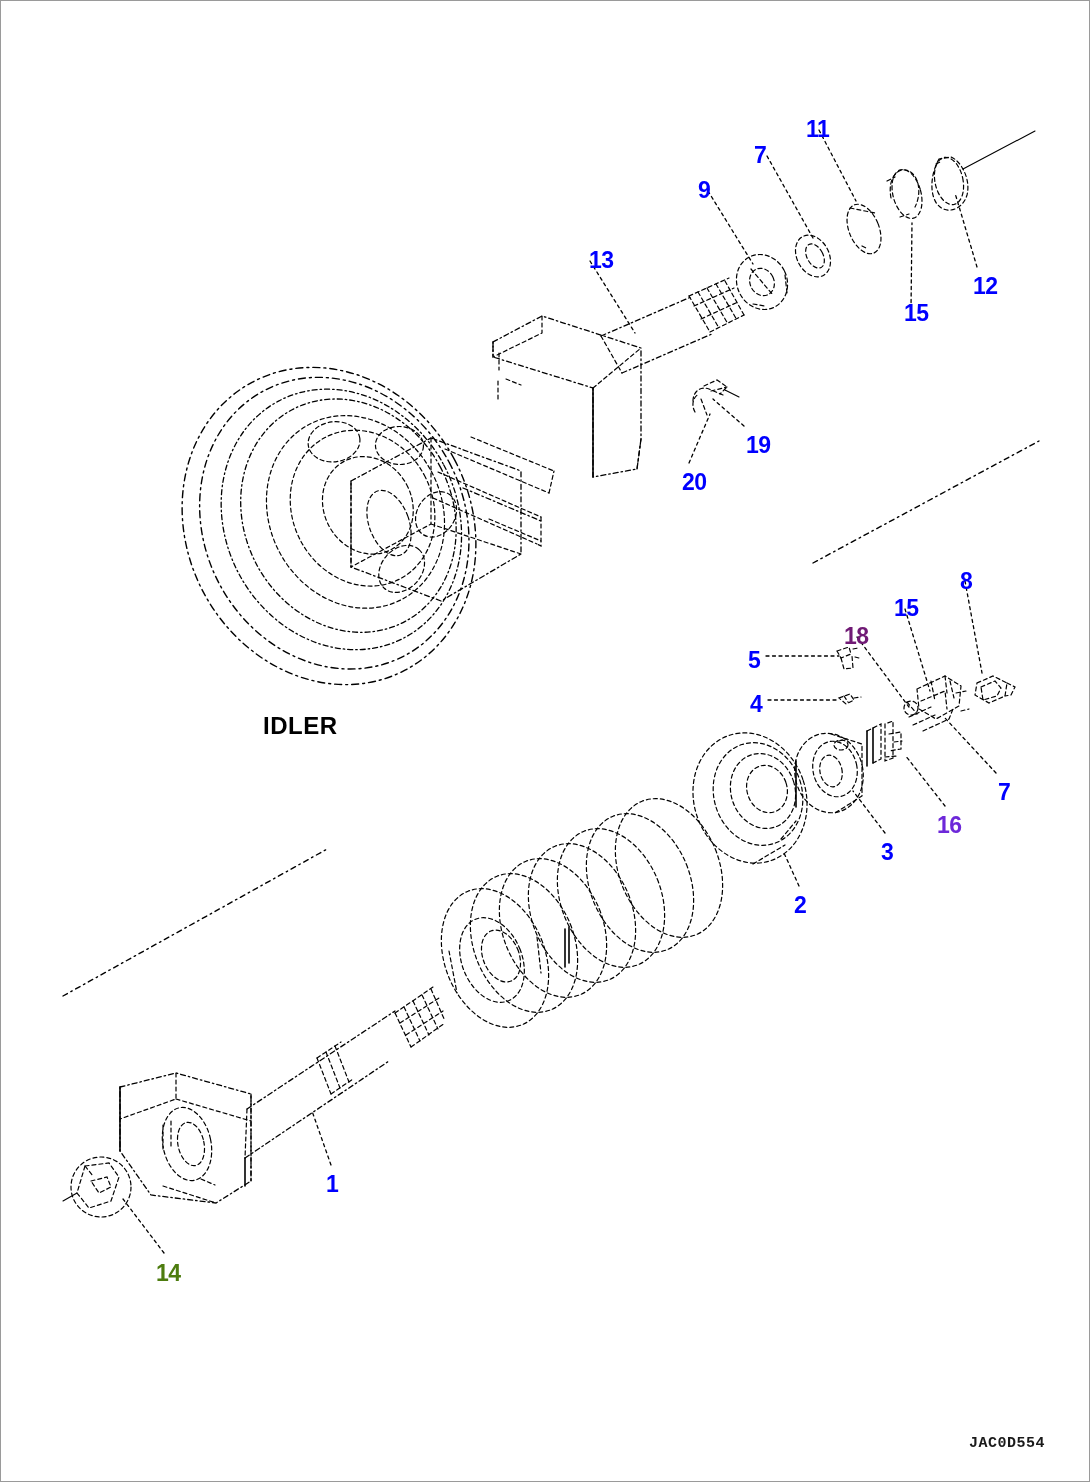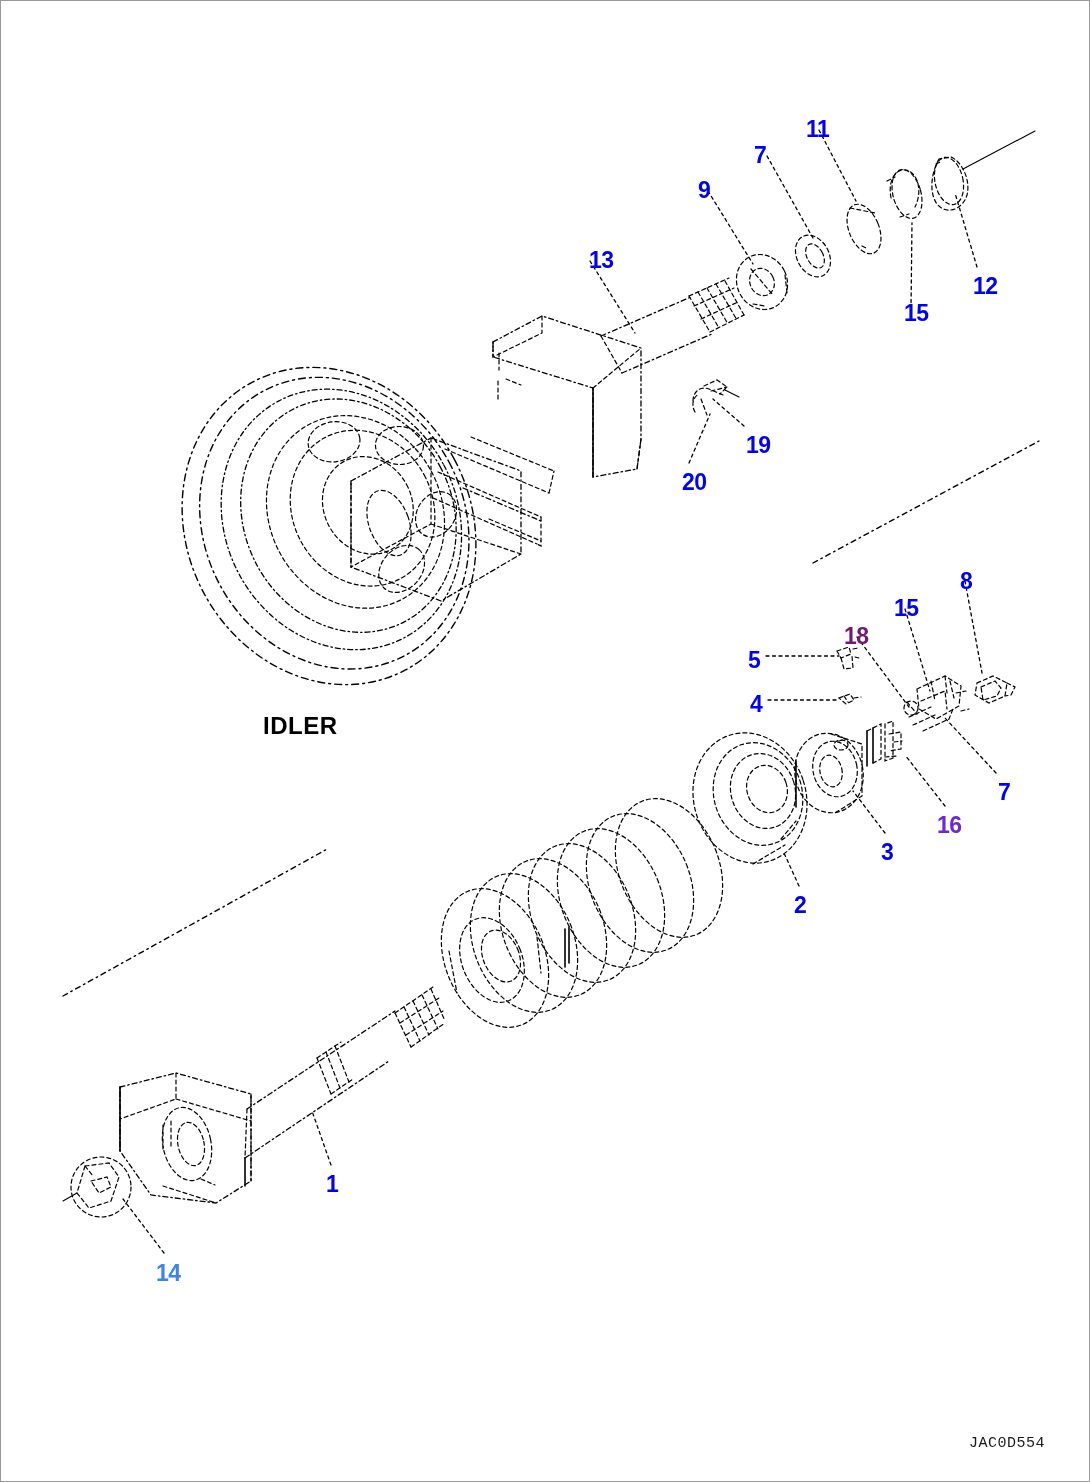--- a/index.html
+++ b/index.html
@@ -44,21 +44,21 @@
     font-size: 24px;
     letter-spacing: 0.5px;
     line-height: 1;
     white-space: nowrap;
   }
   .drawing-code {
     position: absolute;
     color: #1a1a1a;
     font-family: "Liberation Mono", monospace;
     font-size: 15px;
-    font-weight: normal;
+    font-weight: bold;
     letter-spacing: 0.5px;
     white-space: nowrap;
   }
 </style>
 </head>
 <body>
 
 <div id="page">
 
   <svg id="artboard" viewBox="0 0 1090 1482" xmlns="http://www.w3.org/2000/svg">
@@ -333,21 +333,21 @@
       <div class="callout" style="left: 880px; top: 840px; color: rgb(0, 0, 255);">3</div>
       <div class="callout" style="left: 749px; top: 692px; color: rgb(0, 0, 255);">4</div>
       <div class="callout" style="left: 747px; top: 648px; color: rgb(0, 0, 255);">5</div>
       <div class="callout" style="left: 997px; top: 780px; color: rgb(0, 0, 255);">7</div>
       <div class="callout" style="left: 959px; top: 569px; color: rgb(0, 0, 255);">8</div>
       <div class="callout" style="left: 697px; top: 178px; color: rgb(0, 0, 255);">9</div>
       <div class="callout" style="left: 753px; top: 143px; color: rgb(0, 0, 255);">7</div>
       <div class="callout" style="left: 805px; top: 117px; color: rgb(0, 0, 255);">11</div>
       <div class="callout" style="left: 972px; top: 274px; color: rgb(0, 0, 255);">12</div>
       <div class="callout" style="left: 572px; top: 248px; color: rgb(0, 0, 255); margin-left: 16px;">13</div>
-      <div class="callout" style="left: 155px; top: 1261px; color: #3b82f6;">14</div>
+      <div class="callout" style="left: 155px; top: 1261px; color: #4d7c0f;">14</div>
       <div class="callout" style="left: 903px; top: 301px; color: rgb(0, 0, 255);">15</div>
       <div class="callout" style="left: 936px; top: 813px; color: #6d28d9;">16</div>
       <div class="callout" style="left: 893px; top: 596px; color: rgb(0, 0, 255);">15</div>
       <div class="callout" style="left: 843px; top: 624px; color: #701a75;">18</div>
       <div class="callout" style="left: 745px; top: 433px; color: rgb(0, 0, 255);">19</div>
       <div class="callout" style="left: 681px; top: 470px; color: rgb(0, 0, 255);">20</div>
     </div>
 
   <div class="group-label" style="left:262px; top:713px;">IDLER</div>
 

